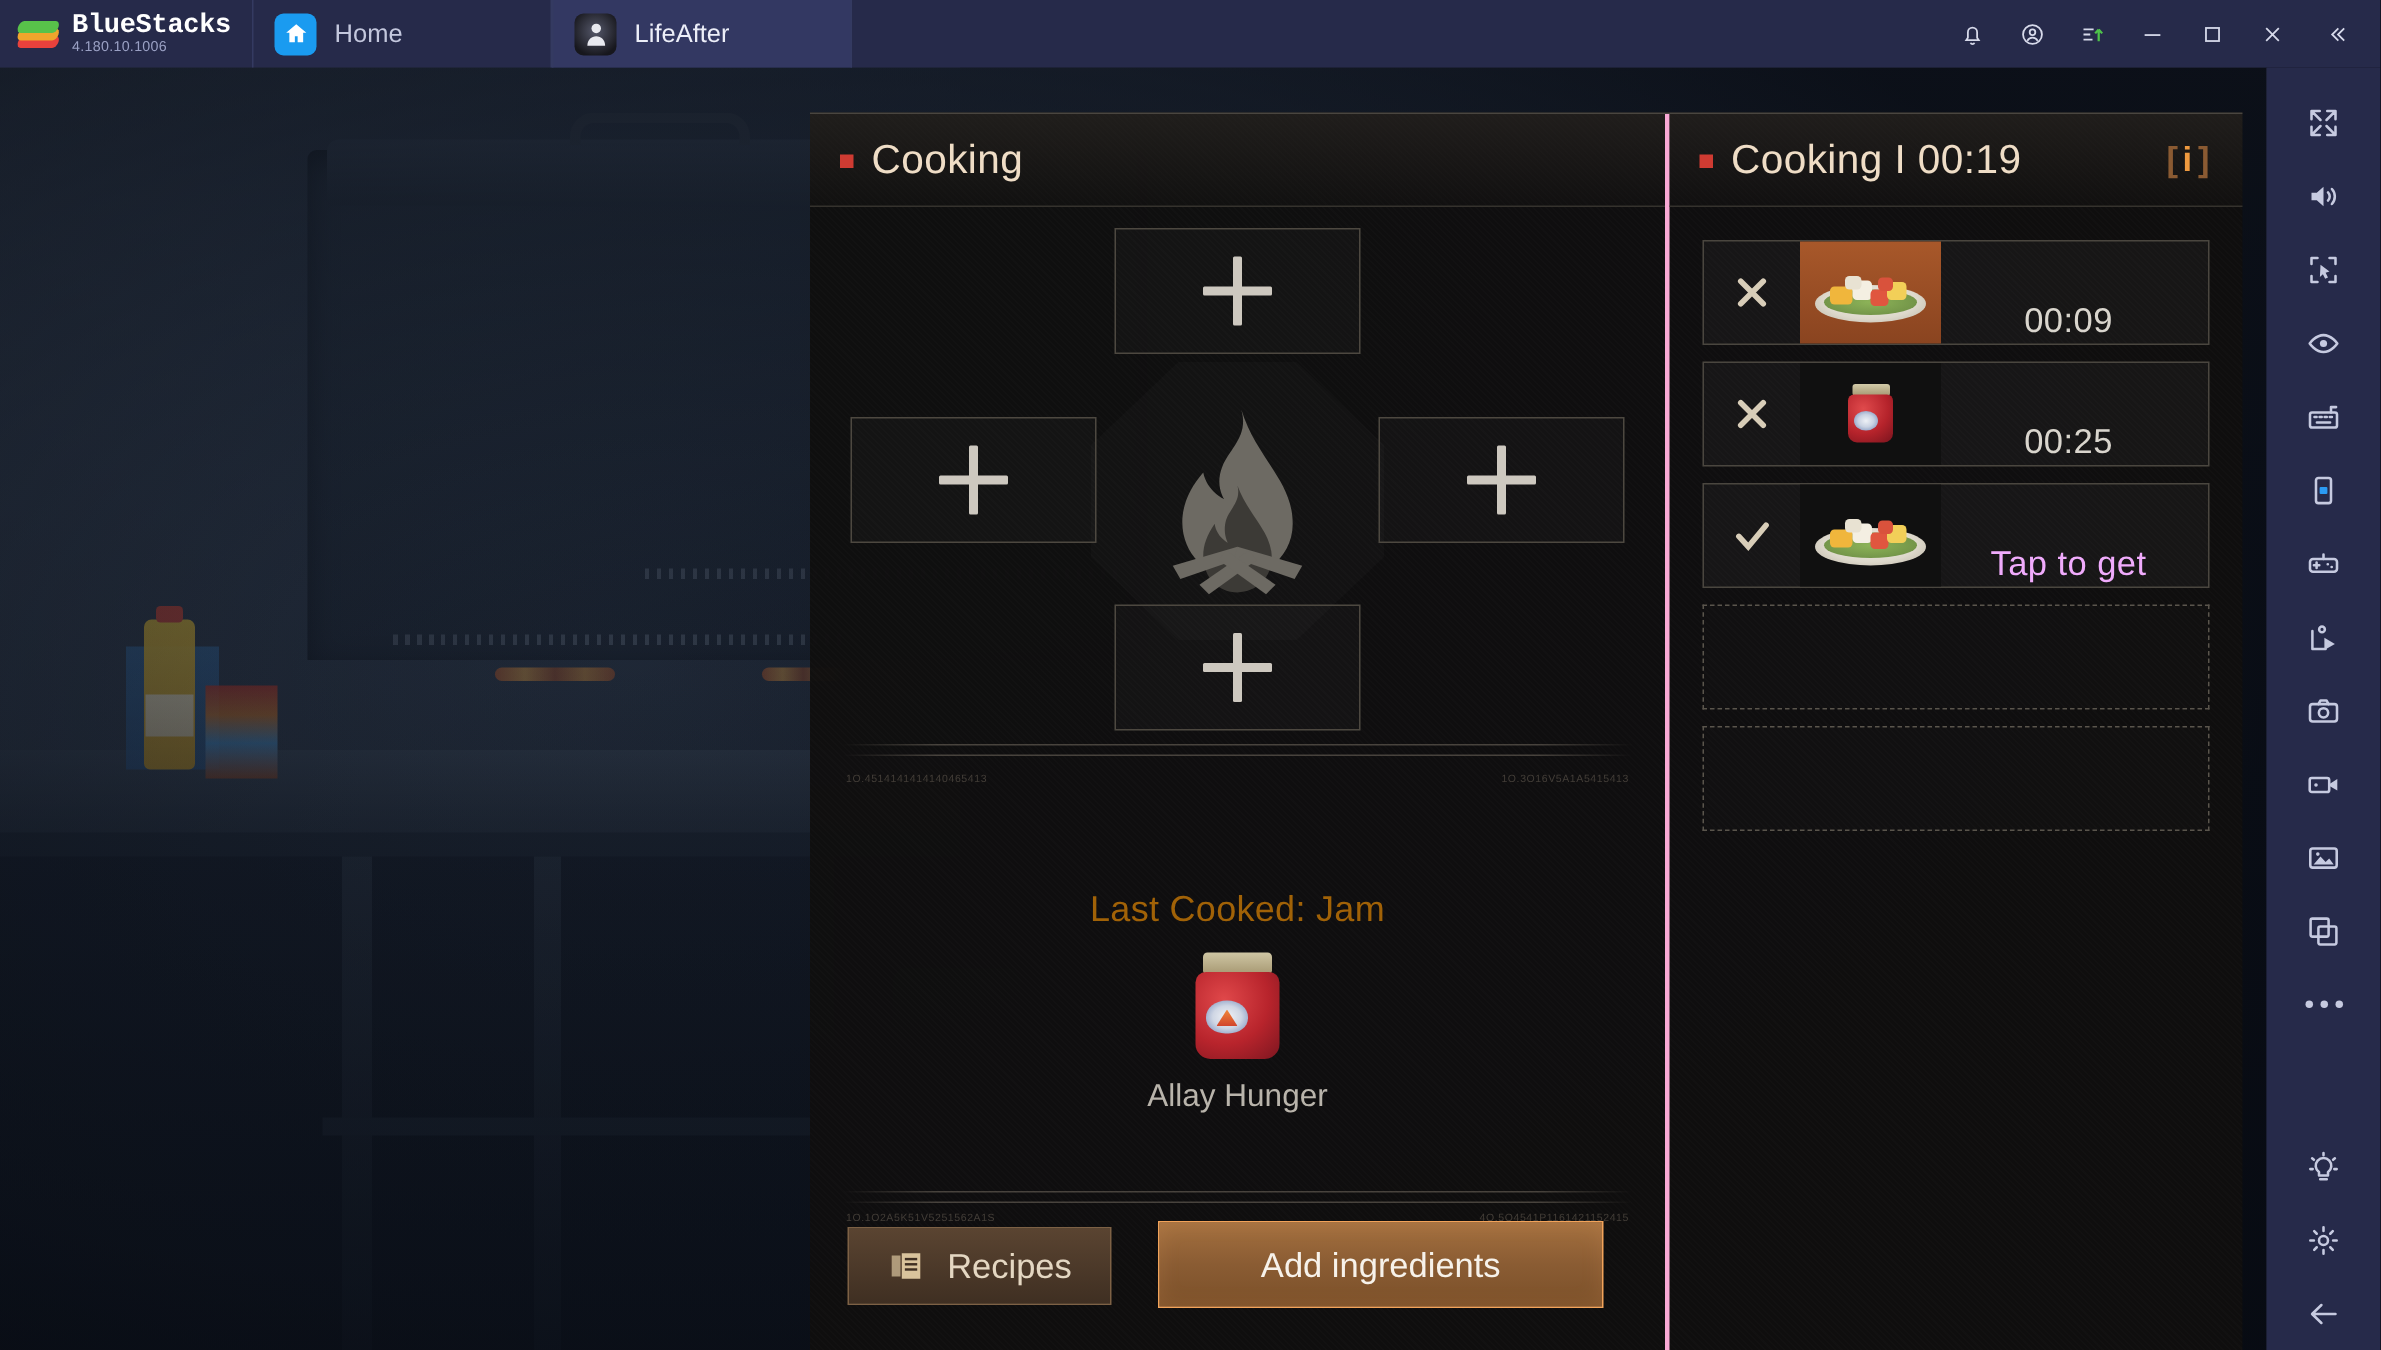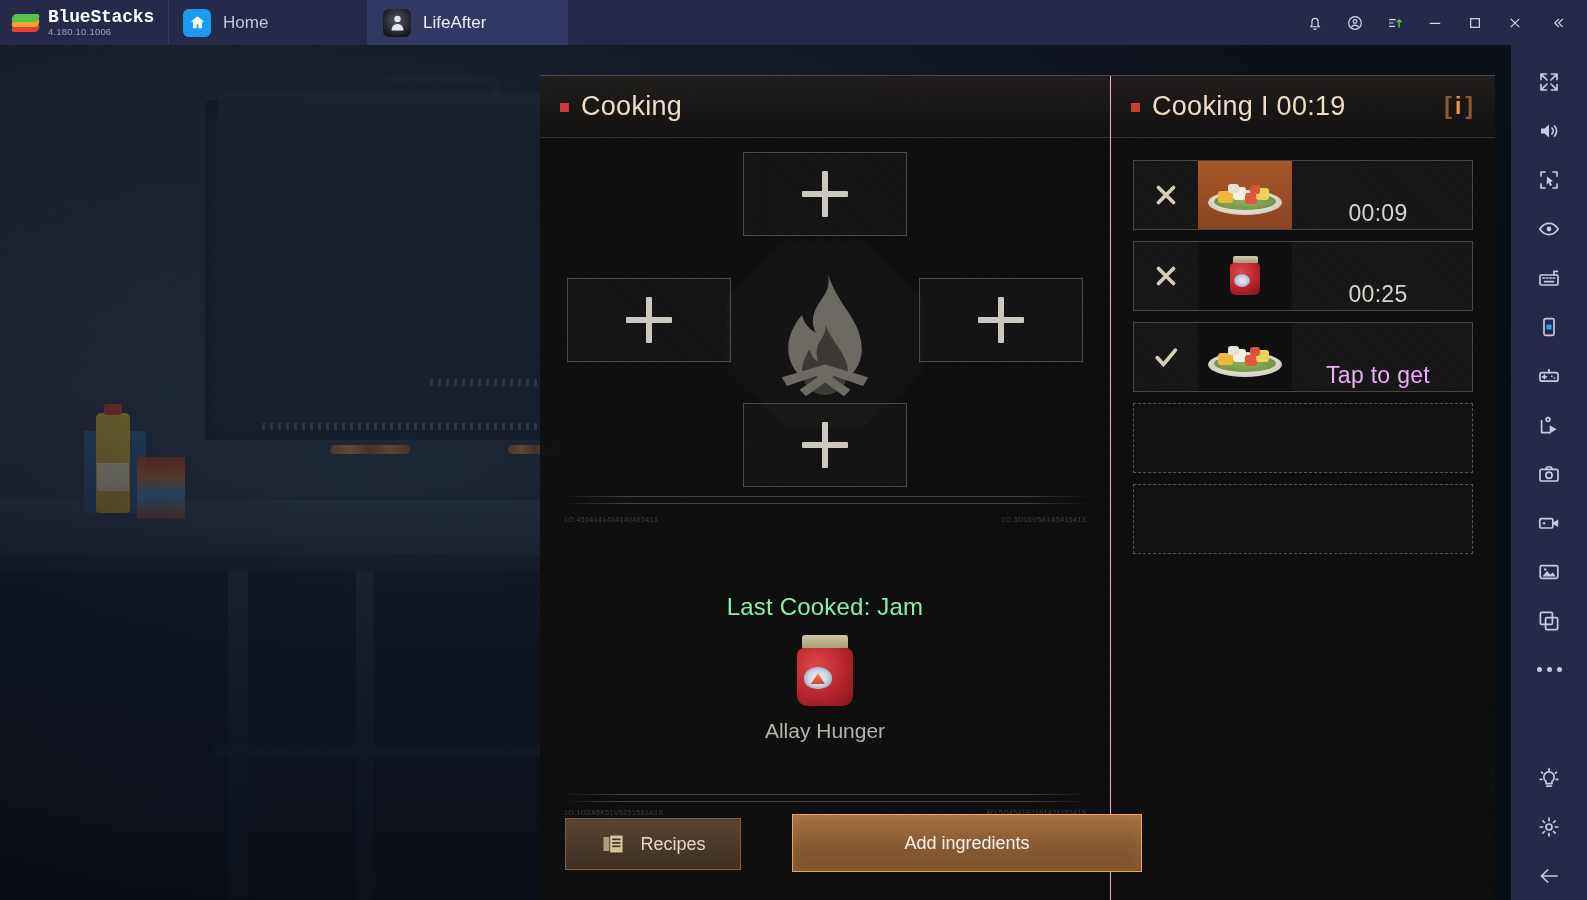--- a/index.html
+++ b/index.html
@@ -256,21 +256,21 @@
     pointer-events:none;
   }
 
   .pane-left {
     position: absolute;
     left: 0; top: 0; width: 570px; height: 825px;
   }
   .pane-right {
     position: absolute;
     left: 570px; top: 0; width: 385px; height: 825px;
-    border-left: 1px solid #f9a8d4;
+    border-left: 3px solid #f9a8d4;
   }
 
   .pane-head {
     position: relative;
     height: 62px;
     display: flex;
     align-items: center;
     gap: 12px;
     padding: 0 22px 0 20px;
     border-bottom: 1px solid #35322d;
@@ -363,21 +363,21 @@
     left: 0; top: 472px;
     width: 570px; height: 240px;
     display: flex;
     flex-direction: column;
     align-items: center;
     justify-content: center;
     gap: 10px;
   }
   .lc-title {
     font-size: 24px;
-    color: #86efac;
+    color: #a16207;
     letter-spacing: .2px;
   }
   .jar {
     position: relative;
     width: 64px; height: 72px;
     margin: 4px 0 2px;
   }
   .jar-lid {
     position: absolute; left: 9px; top: 0;
     width: 46px; height: 14px;
@@ -497,38 +497,38 @@
     width: 955px;
     height: 56px;
   }
   .btn {
     position: absolute;
     height: 52px;
     display: flex;
     align-items: center;
     justify-content: center;
     gap: 14px;
-    font-size: 18px;
+    font-size: 23px;
     cursor: pointer;
     user-select: none;
   }
   .btn-recipes {
     left: 25px; top: 2px; width: 176px;
     background: linear-gradient(180deg,#5a4431,#3f2f22);
     border: 1px solid #7d6145;
     color: #e4d7c2;
   }
   .btn-recipes svg { width: 26px; height: 26px; fill: #d9c39c; }
   .btn-primary {
     background: linear-gradient(180deg,#a4703f 0%,#8a5c33 50%,#7b5029 100%);
     border: 1px solid #f2a35a;
     color: #f7f2ea;
     box-shadow: inset 0 0 14px rgba(255,180,110,.14);
   }
-  .btn-add    { left: 252px; top: -2px; width: 350px; height: 58px; }
+  .btn-add    { left: 232px; top: -2px; width: 297px; height: 58px; }
   .btn-quick  { left: 597px; top: -2px; width: 336px; height: 58px; }
 
   
   .sidebar {
     position: absolute;
     right: 0; top: 45px;
     width: 76px; height: 855px;
     background: #262a4a;
     display: flex;
     flex-direction: column;

